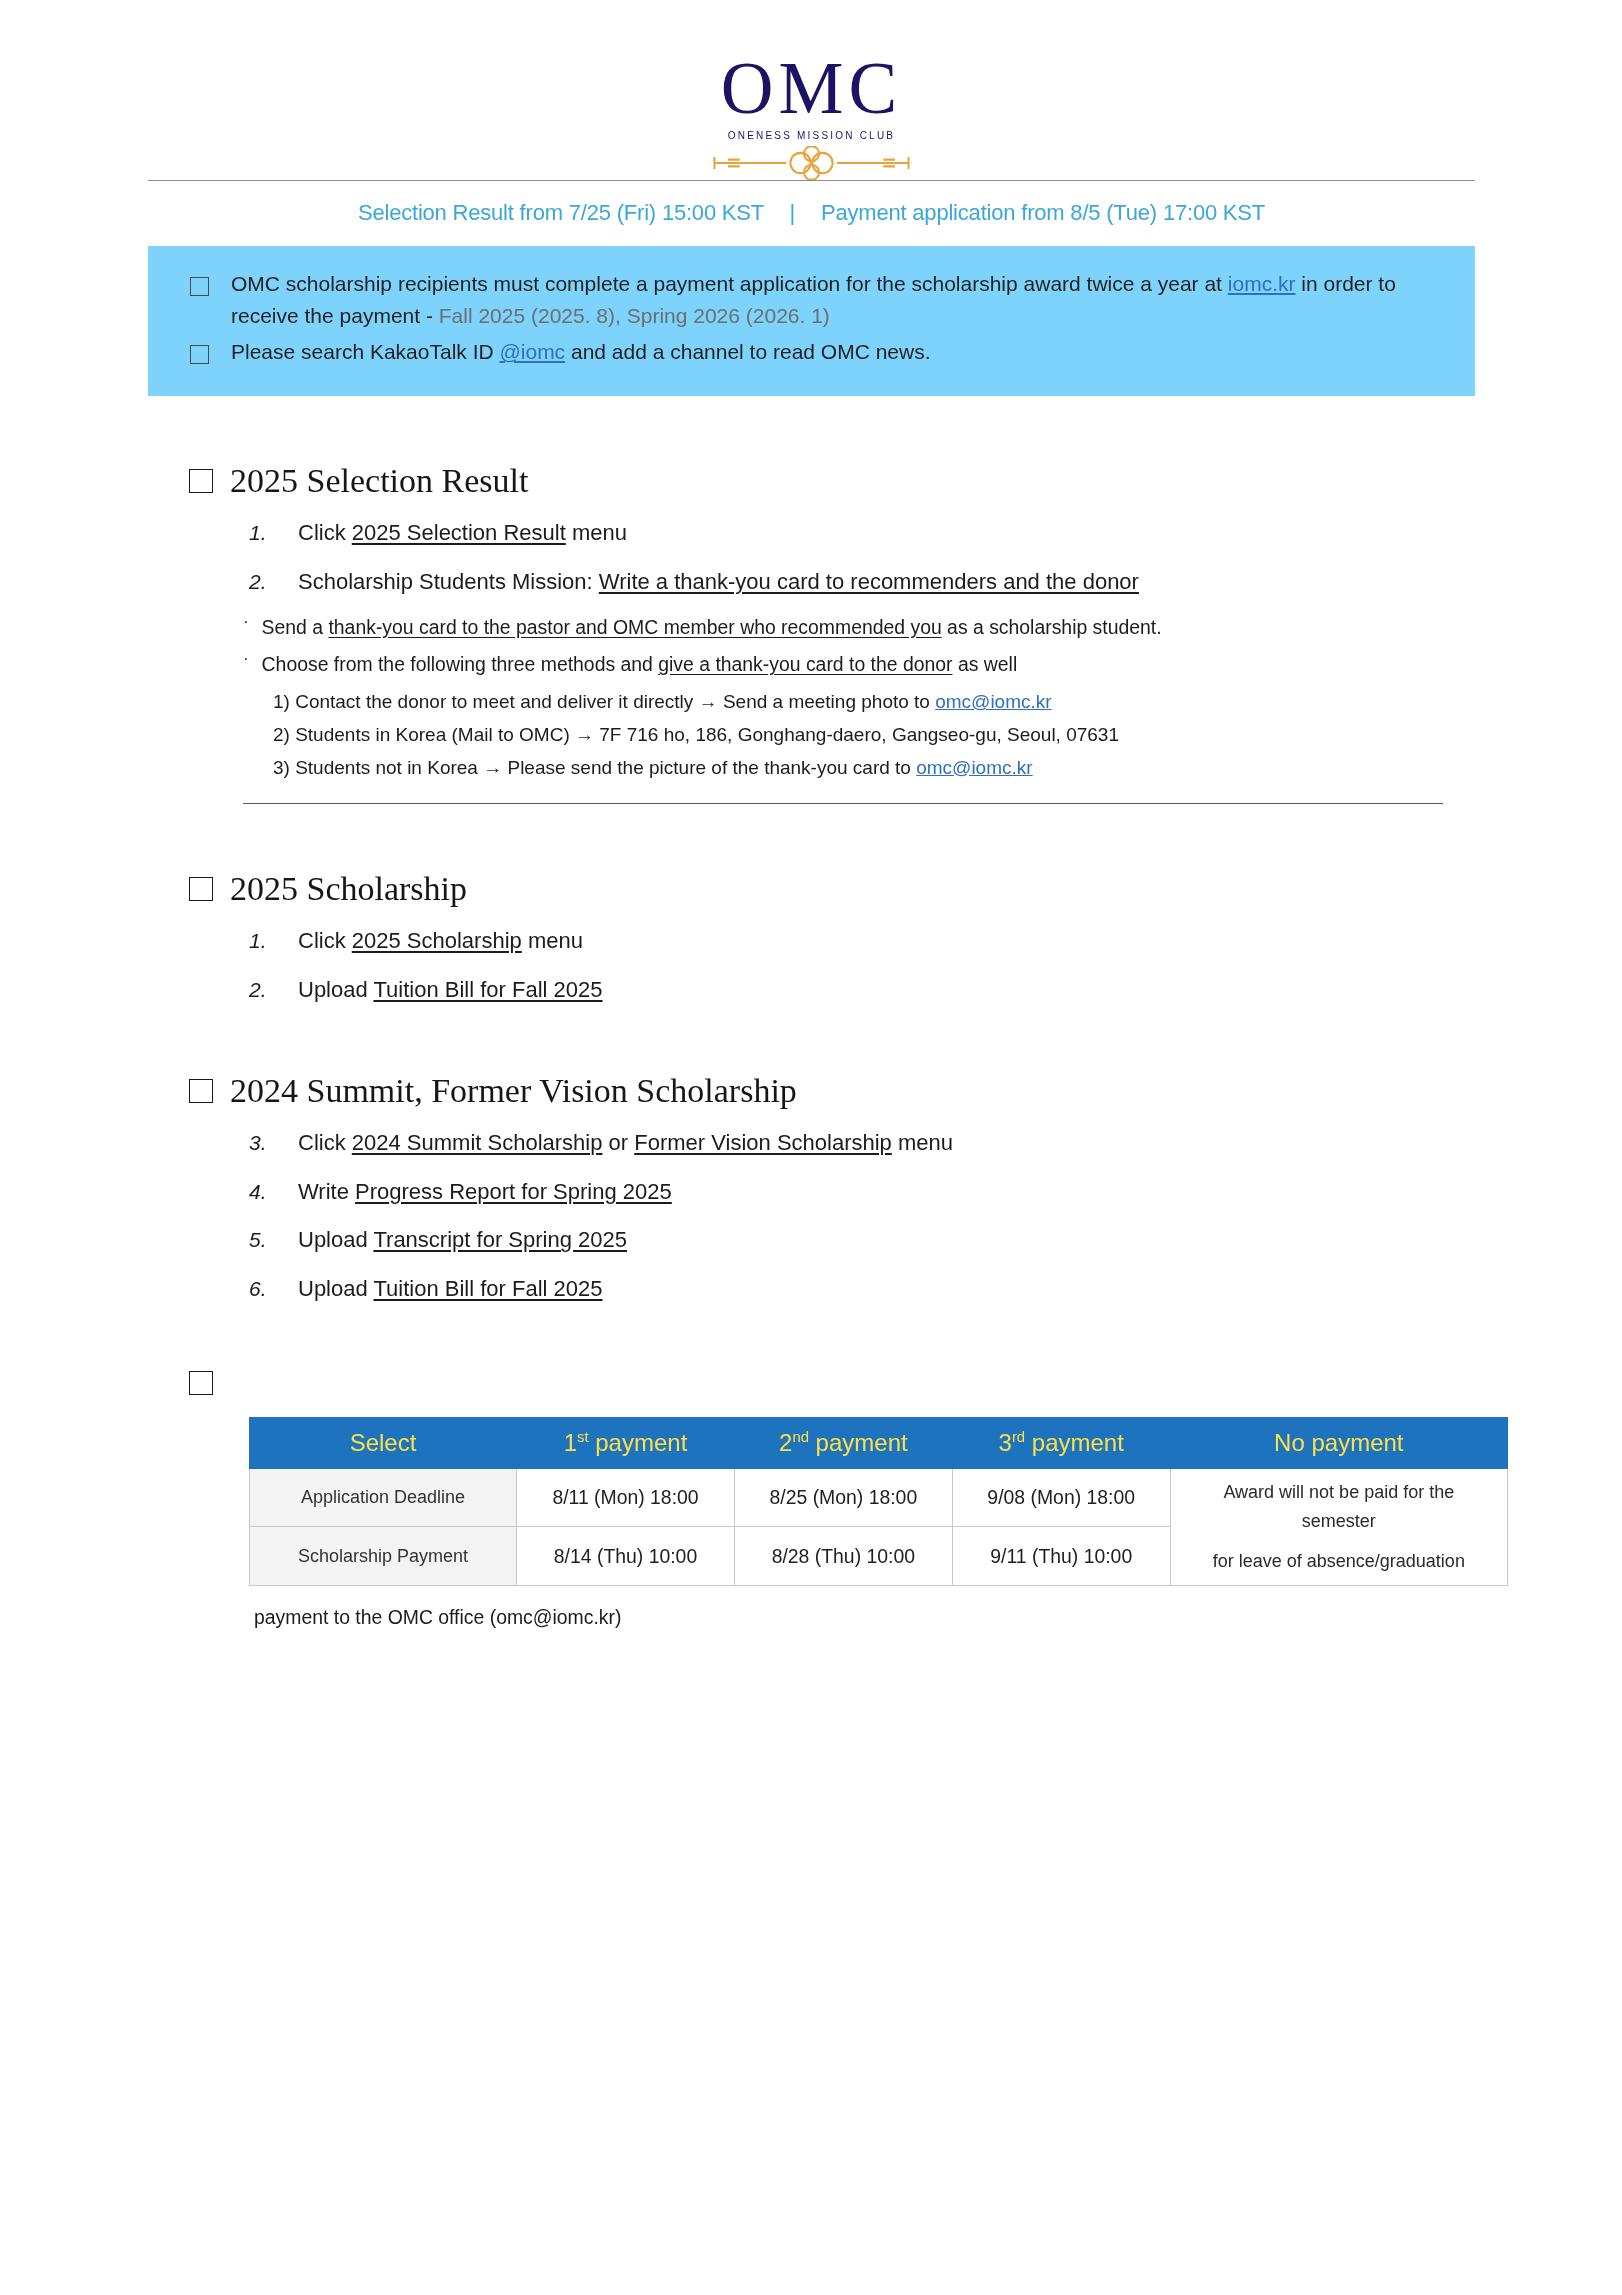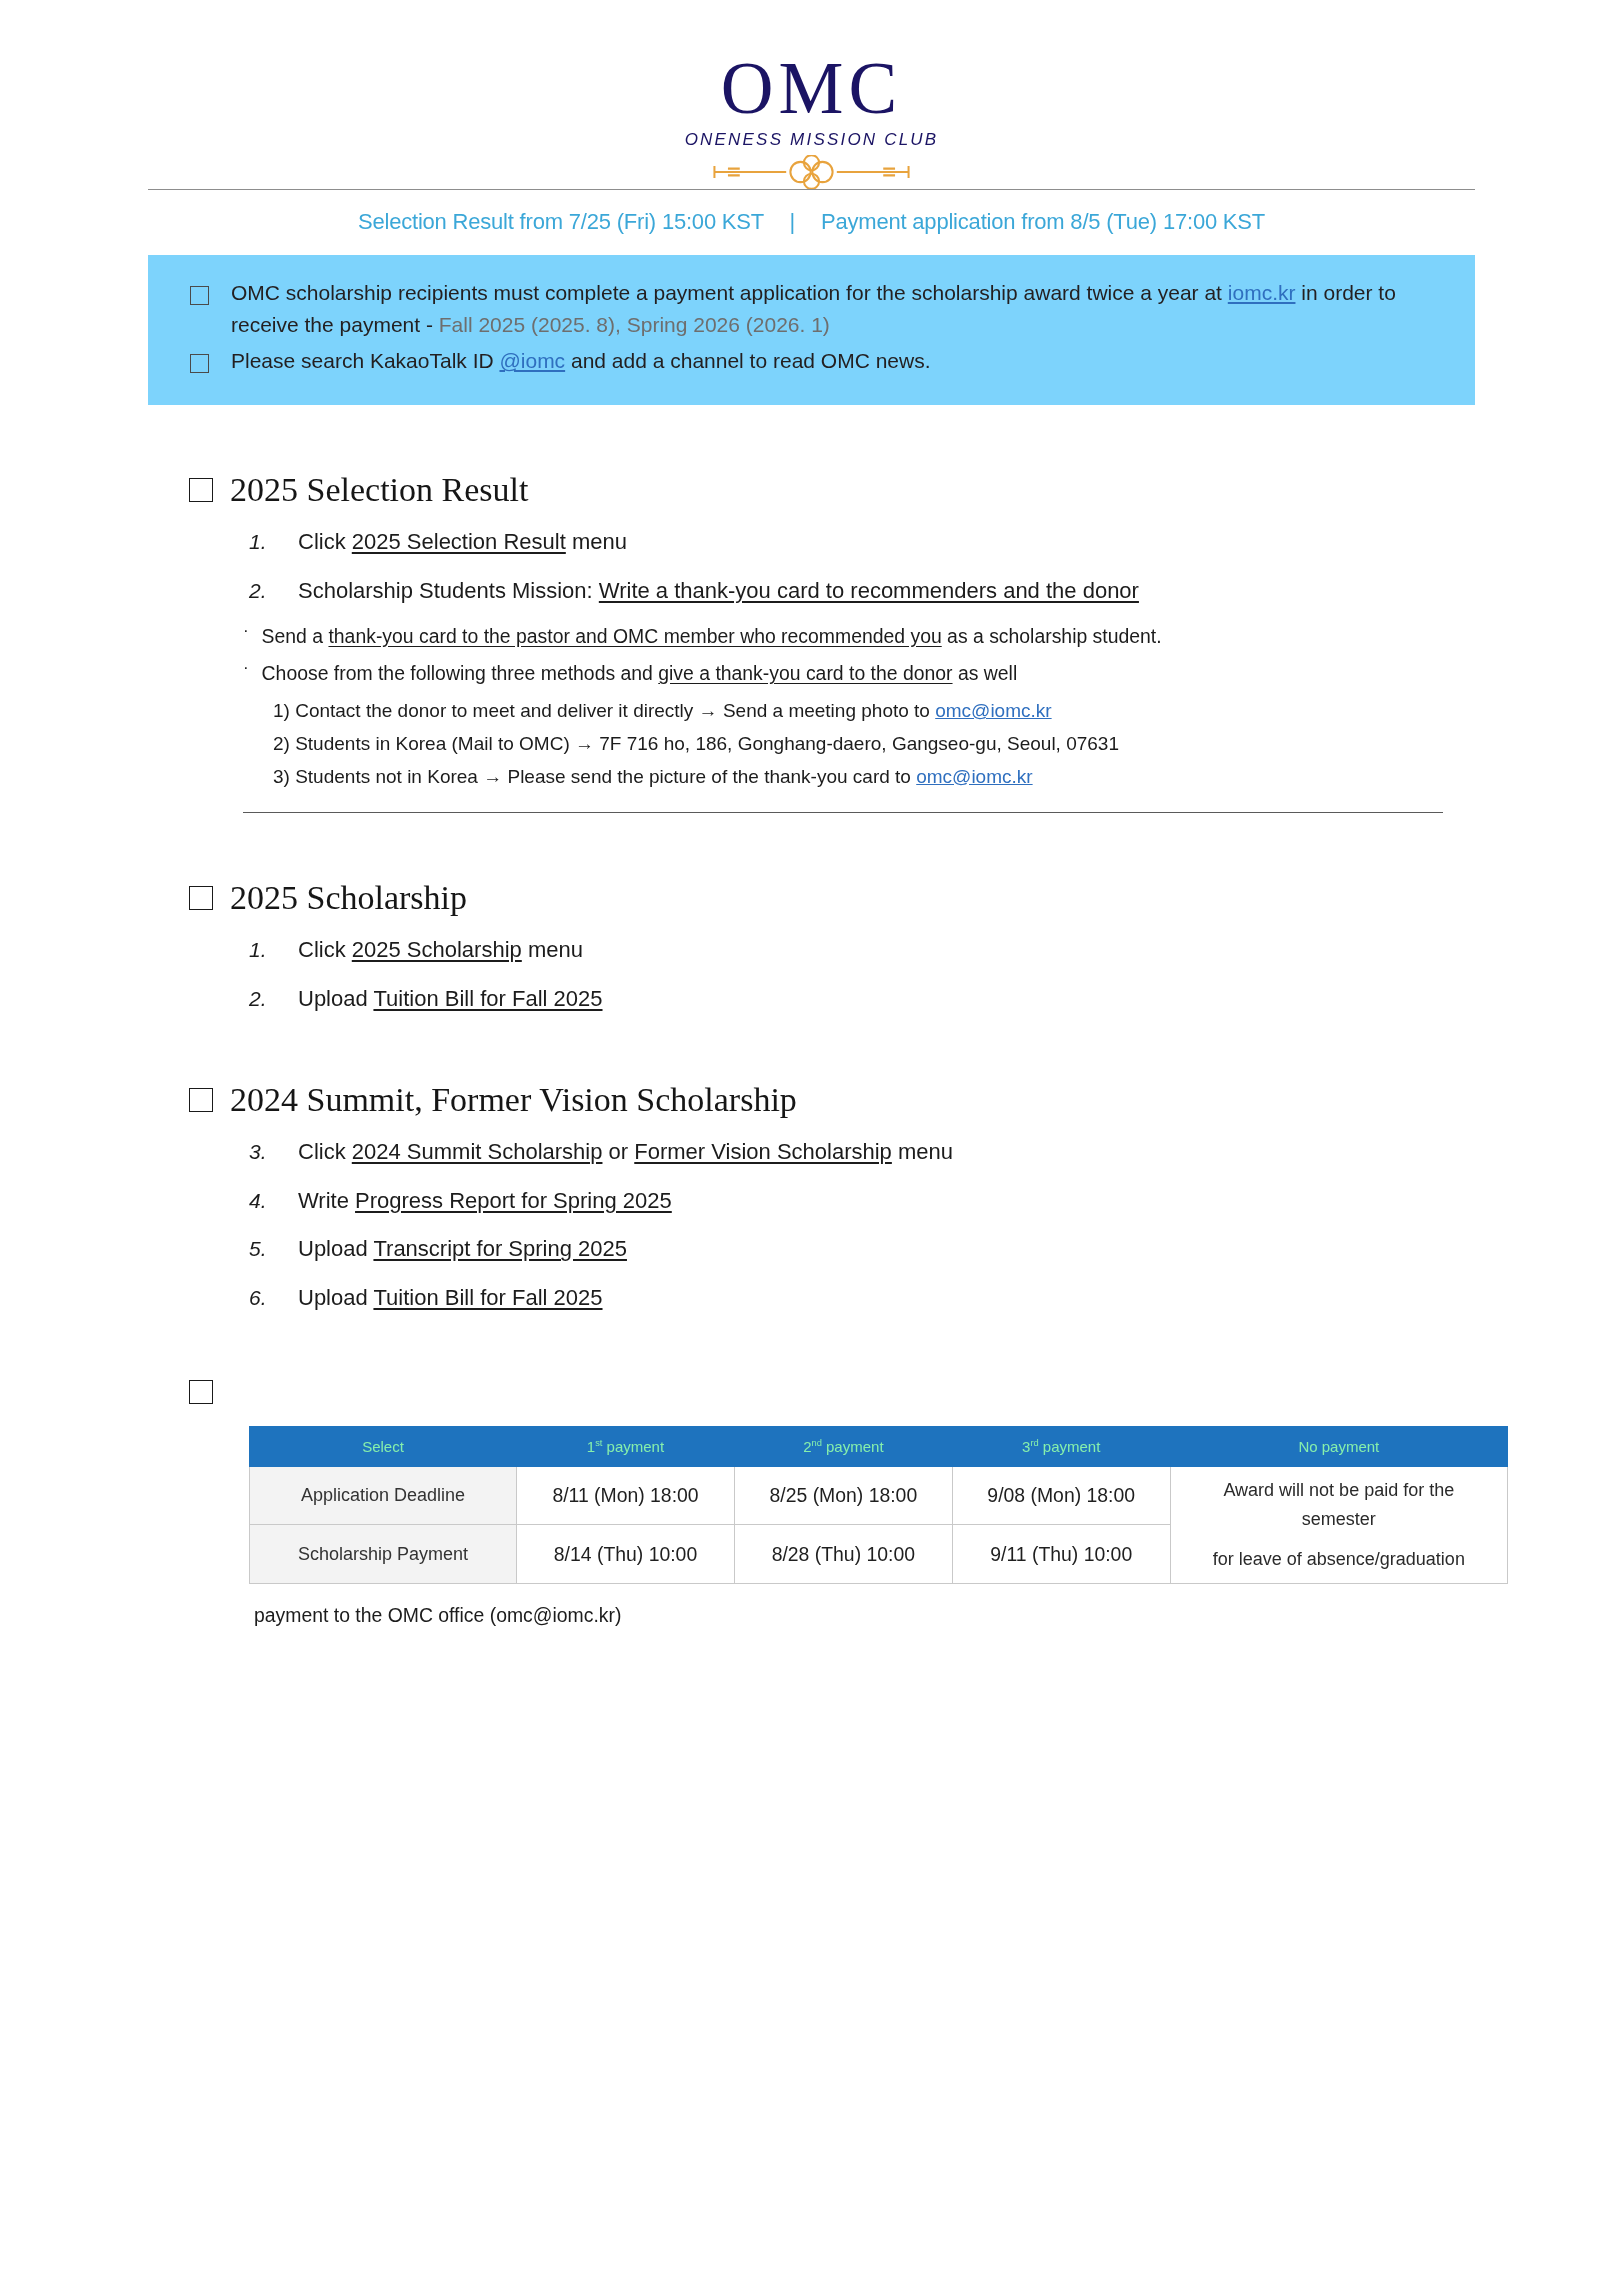--- a/index.html
+++ b/index.html
@@ -29,25 +29,24 @@
   .logo-omc {
     font-family: "Liberation Serif", serif;
     font-size: 73px;
     letter-spacing: 5px;
     color: #1b1464;
     line-height: 1;
     font-weight: 400;
   }
   .logo-sub {
     font-family: "Liberation Sans", sans-serif;
-    font-size: 17px;
+    font-size: 10px;
     letter-spacing: 2.2px;
     color: #1b1464;
     margin-top: 5px;
-    font-style: italic;
   }
   .logo-orn {
     margin-top: 5px;
     height: 34px;
   }
 
   
   .doc-title {
     text-align: center;
     font-size: 52px;
@@ -202,23 +201,23 @@
     width: 1259px;
     margin: 22px 0 0 101px;
   }
   table.sched {
     border-collapse: collapse;
     width: 100%;
     table-layout: fixed;
   }
   table.sched th {
     background: #1e73be;
-    color: #86efac;
+    color: #fde047;
     font-weight: 400;
-    font-size: 15px;
+    font-size: 24px;
     padding: 11px 3.4px;
     text-align: center;
     border: 0.8px solid #1e73be;
   }
   table.sched td {
     border: 0.8px solid #c9c9c9;
     text-align: center;
     font-size: 19.4px;
     padding: 16px 5px;
     color: #1f1f1f;

